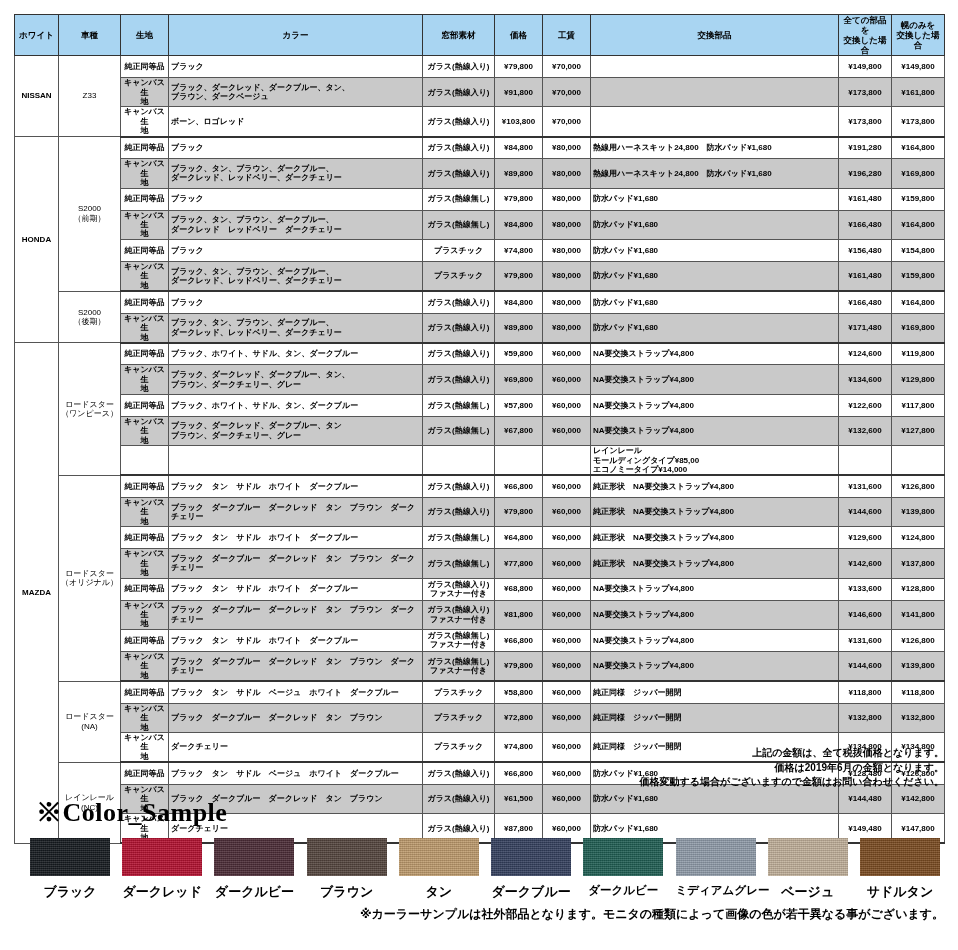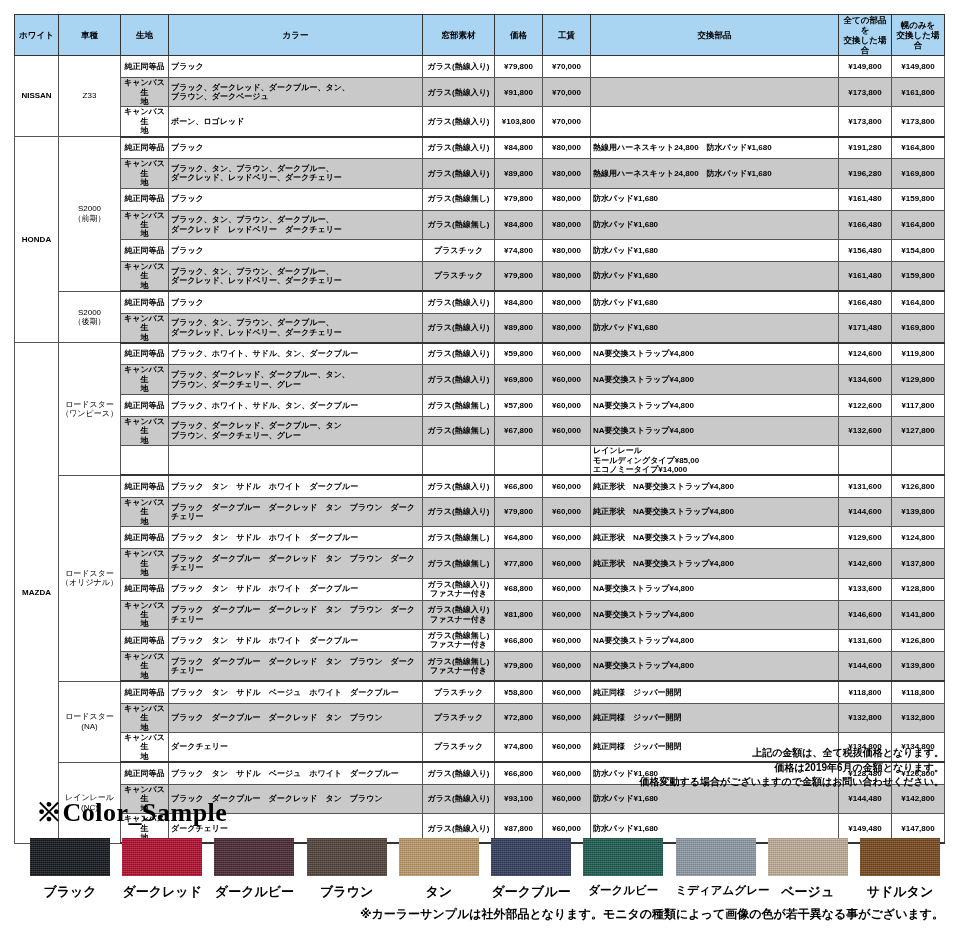--- a/index.html
+++ b/index.html
@@ -439,21 +439,21 @@
             <td class="labor">¥60,000</td>
             <td class="parts">防水パッド¥1,680</td>
             <td class="tot1">¥128,480</td>
             <td class="tot2">¥126,800</td>
           </tr>
           <tr class="shade">
             <td class="fabric">キャンバス生
 地</td>
             <td class="color">ブラック　ダークブルー　ダークレッド　タン　ブラウン</td>
             <td class="mat">ガラス(熱線入り)</td>
-            <td class="price">¥93,100</td>
+            <td class="price">¥61,500</td>
             <td class="labor">¥60,000</td>
             <td class="parts">防水パッド¥1,680</td>
             <td class="tot1">¥144,480</td>
             <td class="tot2">¥142,800</td>
           </tr>
           <tr class="groupend">
             <td class="fabric">キャンバス生
 地</td>
             <td class="color">ダークチェリー</td>
             <td class="mat">ガラス(熱線入り)</td>

